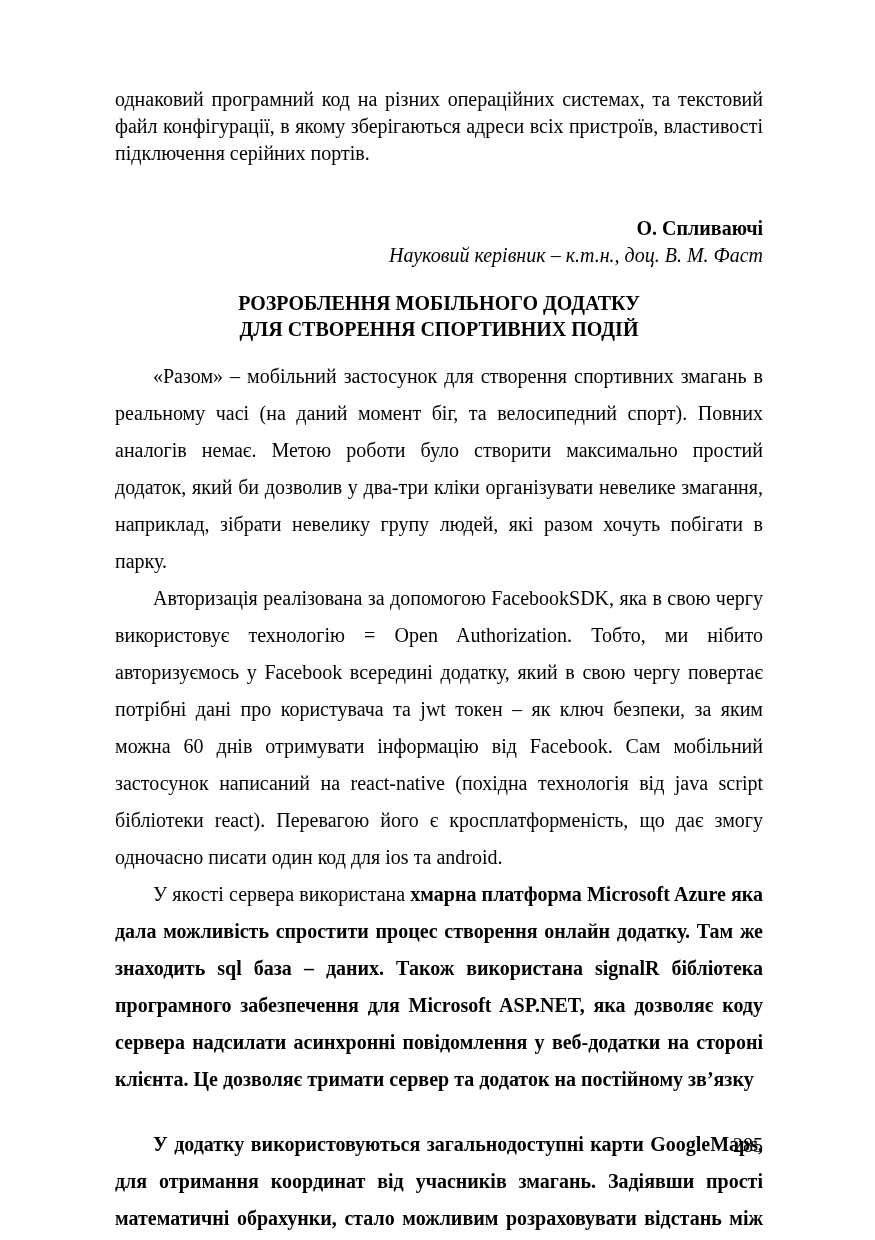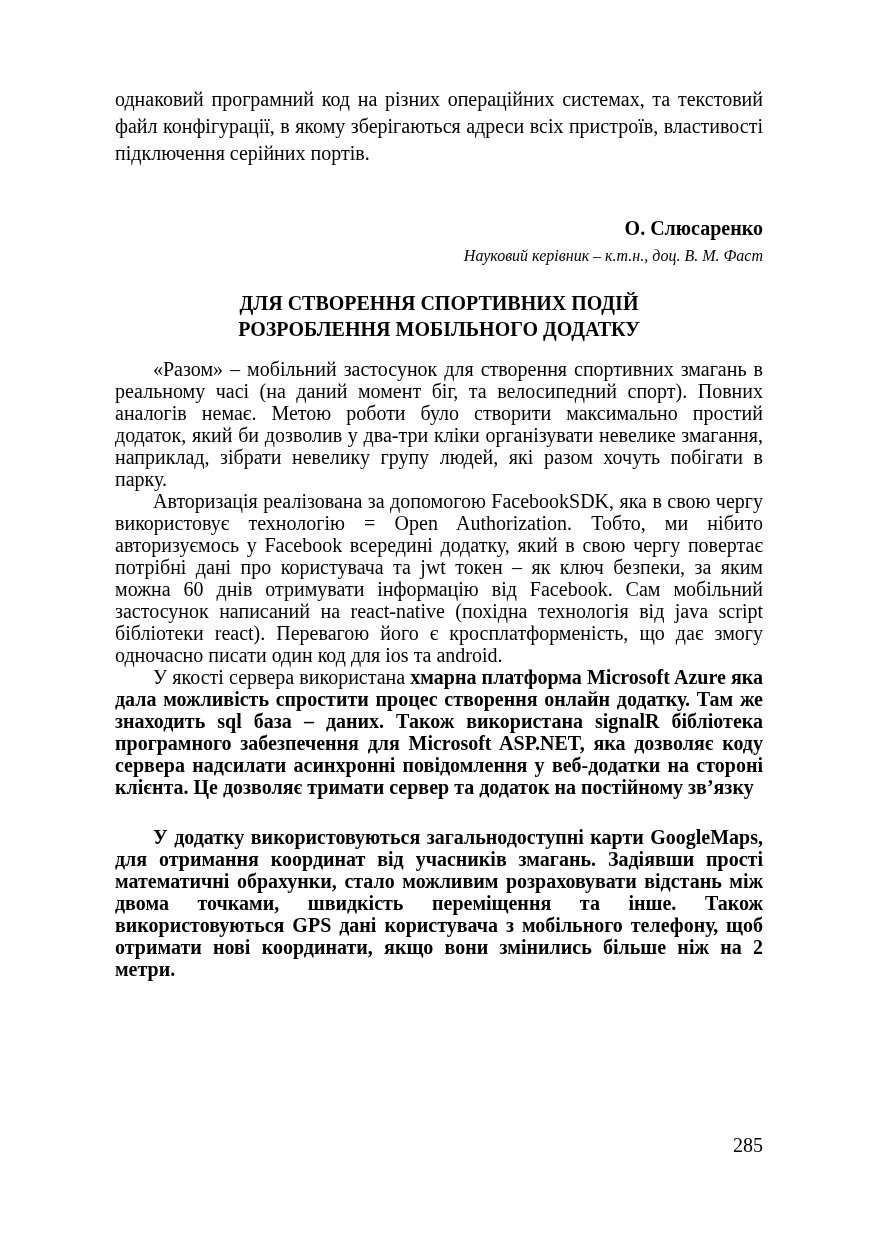--- a/index.html
+++ b/index.html
@@ -16,39 +16,39 @@
   }
   .content {
     position: absolute;
     left: 115px;
     top: 86px;
     width: 648px;
     font-family: Liberation Serif, serif;
   }
   .body-text {
     font-size: 20px;
-    line-height: 22px;
+    line-height: 37px;
     text-align: justify;
     margin: 0;
   }
   .cont { line-height: 27px; }
   .indent { text-indent: 38px; }
   .bold { font-weight: bold; margin-top: 28px; }
   .author-block {
     margin-top: 48px;
     text-align: right;
   }
   .author {
     font-size: 20px;
     font-weight: bold;
     margin: 0;
     line-height: 27px;
   }
   .supervisor {
-    font-size: 16px;
+    font-size: 20px;
     font-style: italic;
     margin: 0;
     line-height: 27px;
   }
   .title {
     margin: 21px 0 16px 0;
     text-align: center;
     font-size: 20px;
     line-height: 26px;
     font-weight: bold;
@@ -64,27 +64,27 @@
 </style>
 </head>
 <body>
 
 <div class="page">
   <div class="content">
 
     <p class="body-text cont">однаковий програмний код на різних операційних системах, та текстовий файл конфігурації, в якому зберігаються адреси всіх пристроїв, властивості підключення серійних портів.</p>
 
     <div class="author-block">
-      <p class="author">О. Слюсаренко</p>
+      <p class="author">О. Спливаючі</p>
       <p class="supervisor">Науковий керівник – к.т.н., доц. В. М. Фаст</p>
     </div>
 
     <h1 class="title">
+      <span class="title-line">РОЗРОБЛЕННЯ МОБІЛЬНОГО ДОДАТКУ</span>
       <span class="title-line">ДЛЯ СТВОРЕННЯ СПОРТИВНИХ ПОДІЙ</span>
-      <span class="title-line">РОЗРОБЛЕННЯ МОБІЛЬНОГО ДОДАТКУ</span>
     </h1>
 
     <p class="body-text indent">«Разом» – мобільний застосунок для створення спортивних змагань в реальному часі (на даний момент біг, та велосипедний спорт). Повних аналогів немає. Метою роботи було створити максимально простий додаток, який би дозволив у два-три кліки організувати невелике змагання, наприклад, зібрати невелику групу людей, які разом хочуть побігати в парку.</p>
 
     <p class="body-text indent">Авторизація реалізована за допомогою FacebookSDK, яка в свою чергу використовує технологію = Open Authorization. Тобто, ми нібито авторизуємось у Facebook всередині додатку, який в свою чергу повертає потрібні дані про користувача та jwt токен –  як ключ безпеки, за яким можна 60 днів отримувати інформацію від Facebook. Сам мобільний застосунок написаний на react-native (похідна технологія від java script бібліотеки react). Перевагою його є кросплатформеність, що дає змогу одночасно писати один код для ios та android.</p>
 
     <p class="body-text indent"><span>У якості сервера використана </span><span class="bold">хмарна платформа Microsoft Azure яка дала можливість спростити процес створення онлайн додатку. Там же знаходить sql база – даних. Також використана signalR бібліотека програмного забезпечення для Microsoft ASP.NET, яка дозволяє коду сервера надсилати асинхронні повідомлення у веб-додатки на стороні клієнта. Це дозволяє тримати сервер та додаток на постійному зв’язку</span></p>
 
     <p class="body-text indent bold">У додатку використовуються загальнодоступні карти GoogleMaps, для отримання координат від учасників змагань. Задіявши прості математичні обрахунки, стало можливим розраховувати відстань між двома точками, швидкість переміщення та інше. Також використовуються GPS дані користувача з мобільного телефону, щоб отримати нові координати, якщо вони змінились більше ніж на 2 метри.</p>
 

